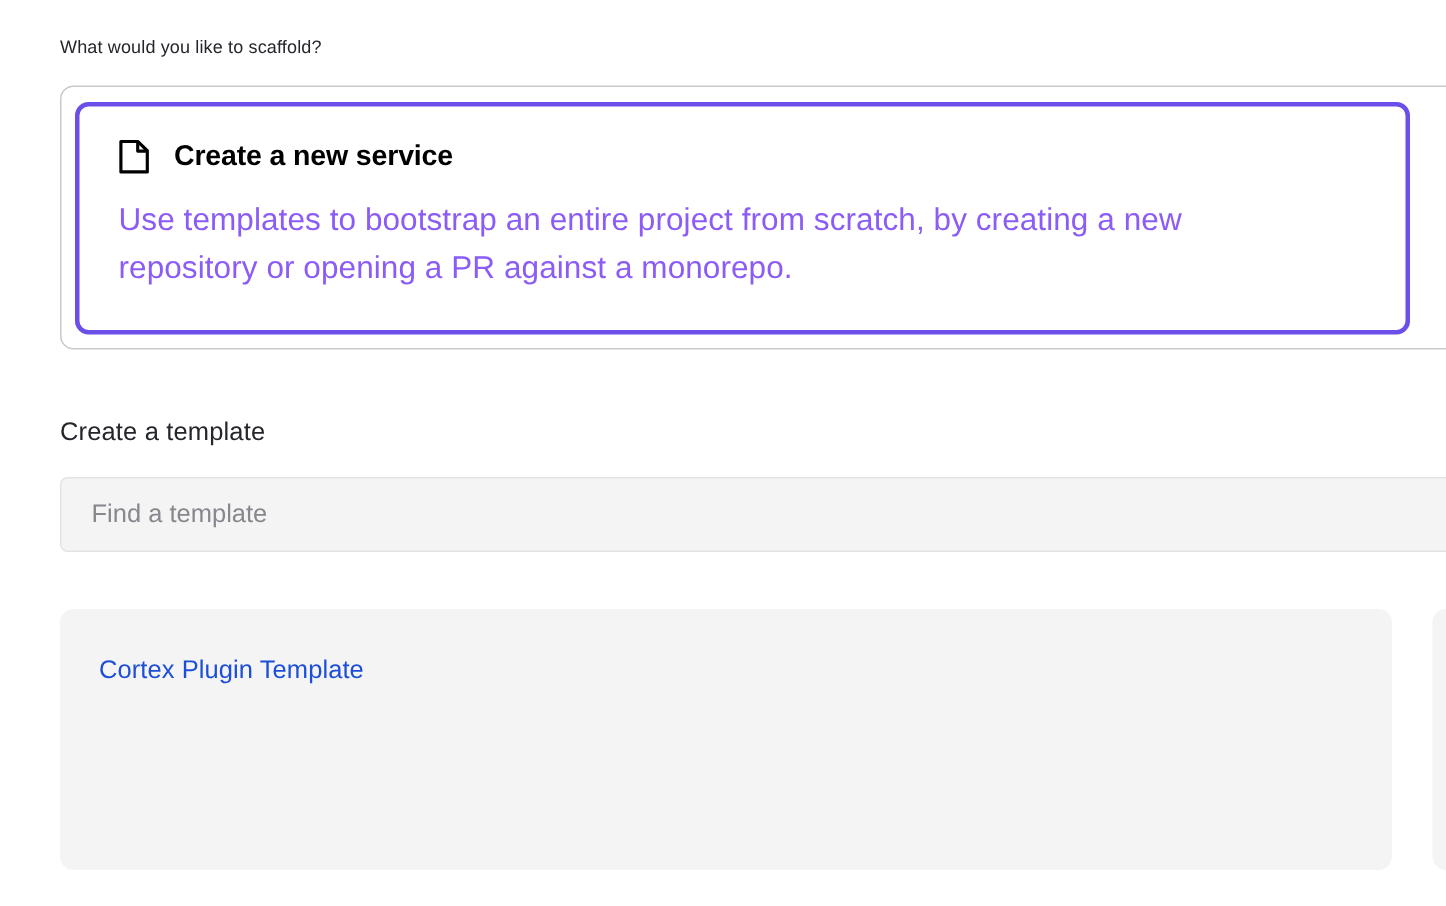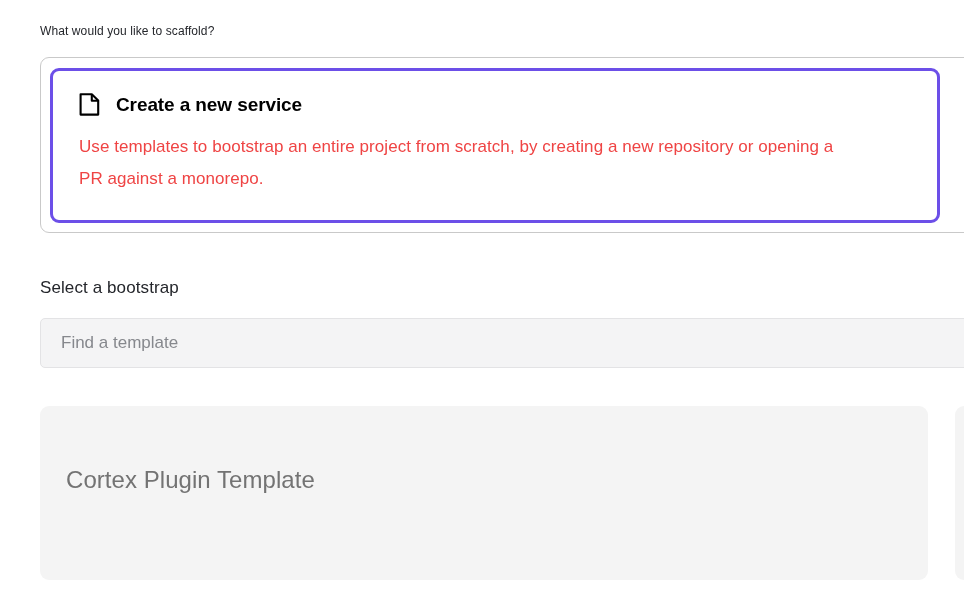--- a/index.html
+++ b/index.html
@@ -73,23 +73,23 @@
     font-size: 19px;
     line-height: 24px;
     font-weight: 700;
     color: #000000;
     letter-spacing: -0.1px;
     white-space: nowrap;
   }
 
   .option-desc {
     margin-top: 12px;
-    font-size: 17px;
+    font-size: 21px;
     line-height: 32px;
-    color: #ef4444;
+    color: #8b5cf6;
     max-width: 770px;
     letter-spacing: 0.05px;
   }
 
   
   .template-label {
     position: absolute;
     left: 40px;
     top: 276px;
     font-size: 17px;
@@ -139,30 +139,29 @@
     border-radius: 9px;
     padding: 28px 26px 0 26px;
     overflow: hidden;
   }
 
   .template-card.partial {
     flex: 0 0 888px;
   }
 
   .template-name {
-    font-size: 24px;
+    font-size: 17px;
     line-height: 26px;
     font-weight: 400;
-    color: #737373;
+    color: #1d4ed8;
     letter-spacing: 0.05px;
     text-decoration: none;
     cursor: pointer;
     display: inline-block;
     white-space: nowrap;
-    margin-top: 33px;
   }
 
   .template-desc {
     margin-top: 18px;
     font-size: 17px;
     line-height: 24px;
     color: #5e6066;
     letter-spacing: 0.05px;
     white-space: nowrap;
   }
@@ -180,21 +179,21 @@
     <svg class="doc-icon" viewBox="0 0 21 23" aria-hidden="true">
       <path d="M1.6 1.3 h11.2 l6.4 6.2 v14.1 h-17.6 z" fill="none" stroke="#000000" stroke-width="2.1" stroke-linejoin="round"></path>
       <path d="M12.8 1.3 v6.4 h6.4" fill="none" stroke="#000000" stroke-width="2.1" stroke-linejoin="round"></path>
     </svg>
     <div class="option-title">Create a new service</div>
   </div>
 
   <div class="option-desc">Use templates to bootstrap an entire project from scratch, by creating a new repository or opening a PR against a monorepo.</div>
 </div>
 
-<div class="template-label">Select a bootstrap</div>
+<div class="template-label">Create a template</div>
 
 <input class="template-search" type="text" placeholder="Find a template" value="" style="">
 
 <div class="template-grid">
 
   <div class="template-card">
     <a class="template-name">Cortex Plugin Template</a>
   </div>
 
   <div class="template-card partial">

